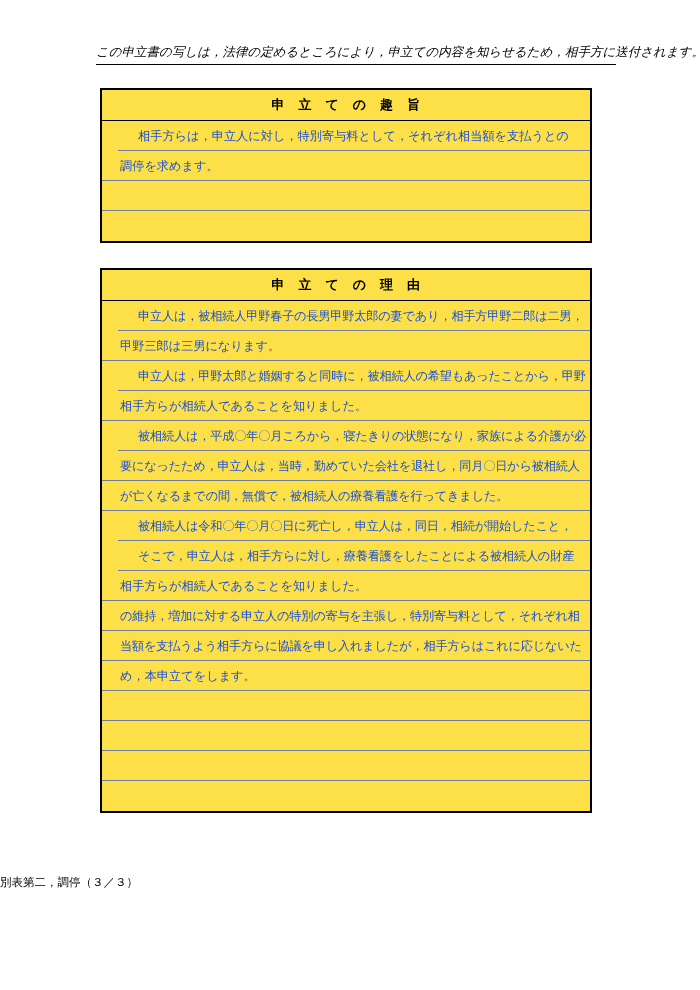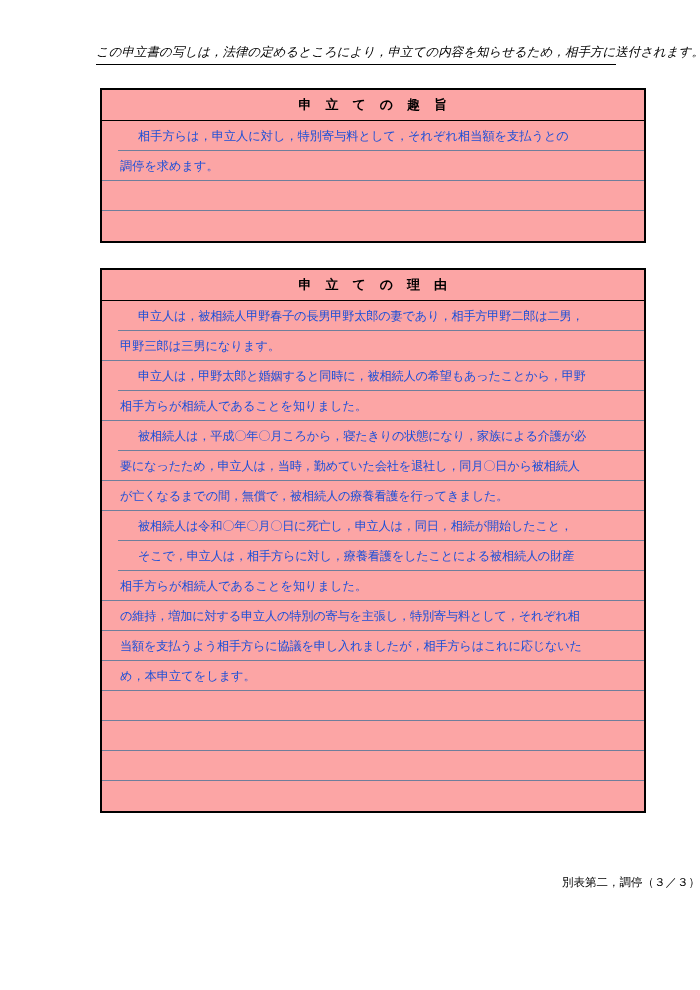--- a/index.html
+++ b/index.html
@@ -36,24 +36,24 @@
     letter-spacing: 0px;
     border-bottom: 1.5px solid #000000;
     padding-bottom: 3px;
     white-space: nowrap;
   }
 
   
   .box {
     position: absolute;
     left: 100px;
-    width: 546px;
+    width: 492px;
     border: 2px solid #000000;
     box-sizing: border-box;
-    background: #fca5a5;
+    background: #fde047;
   }
 
   .box-title {
     height: 30px;
     line-height: 30px;
     border-bottom: 1px solid #000000;
     text-align: center;
     font-size: 13px;
     font-weight: bold;
     color: #000000;
@@ -86,21 +86,21 @@
   .tight {
     letter-spacing: -0.2px;
   }
 
   
   .footer {
     position: absolute;
     left: 0;
     top: 875px;
     width: 700px;
-    text-align: right;
+    text-align: left;
     font-size: 11.5px;
     color: #000000;
   }
 </style>
 </head>
 <body>
 
 <div class="page">
 
   <div class="notice">この申立書の写しは，法律の定めるところにより，申立ての内容を知らせるため，相手方に送付されます。</div>

